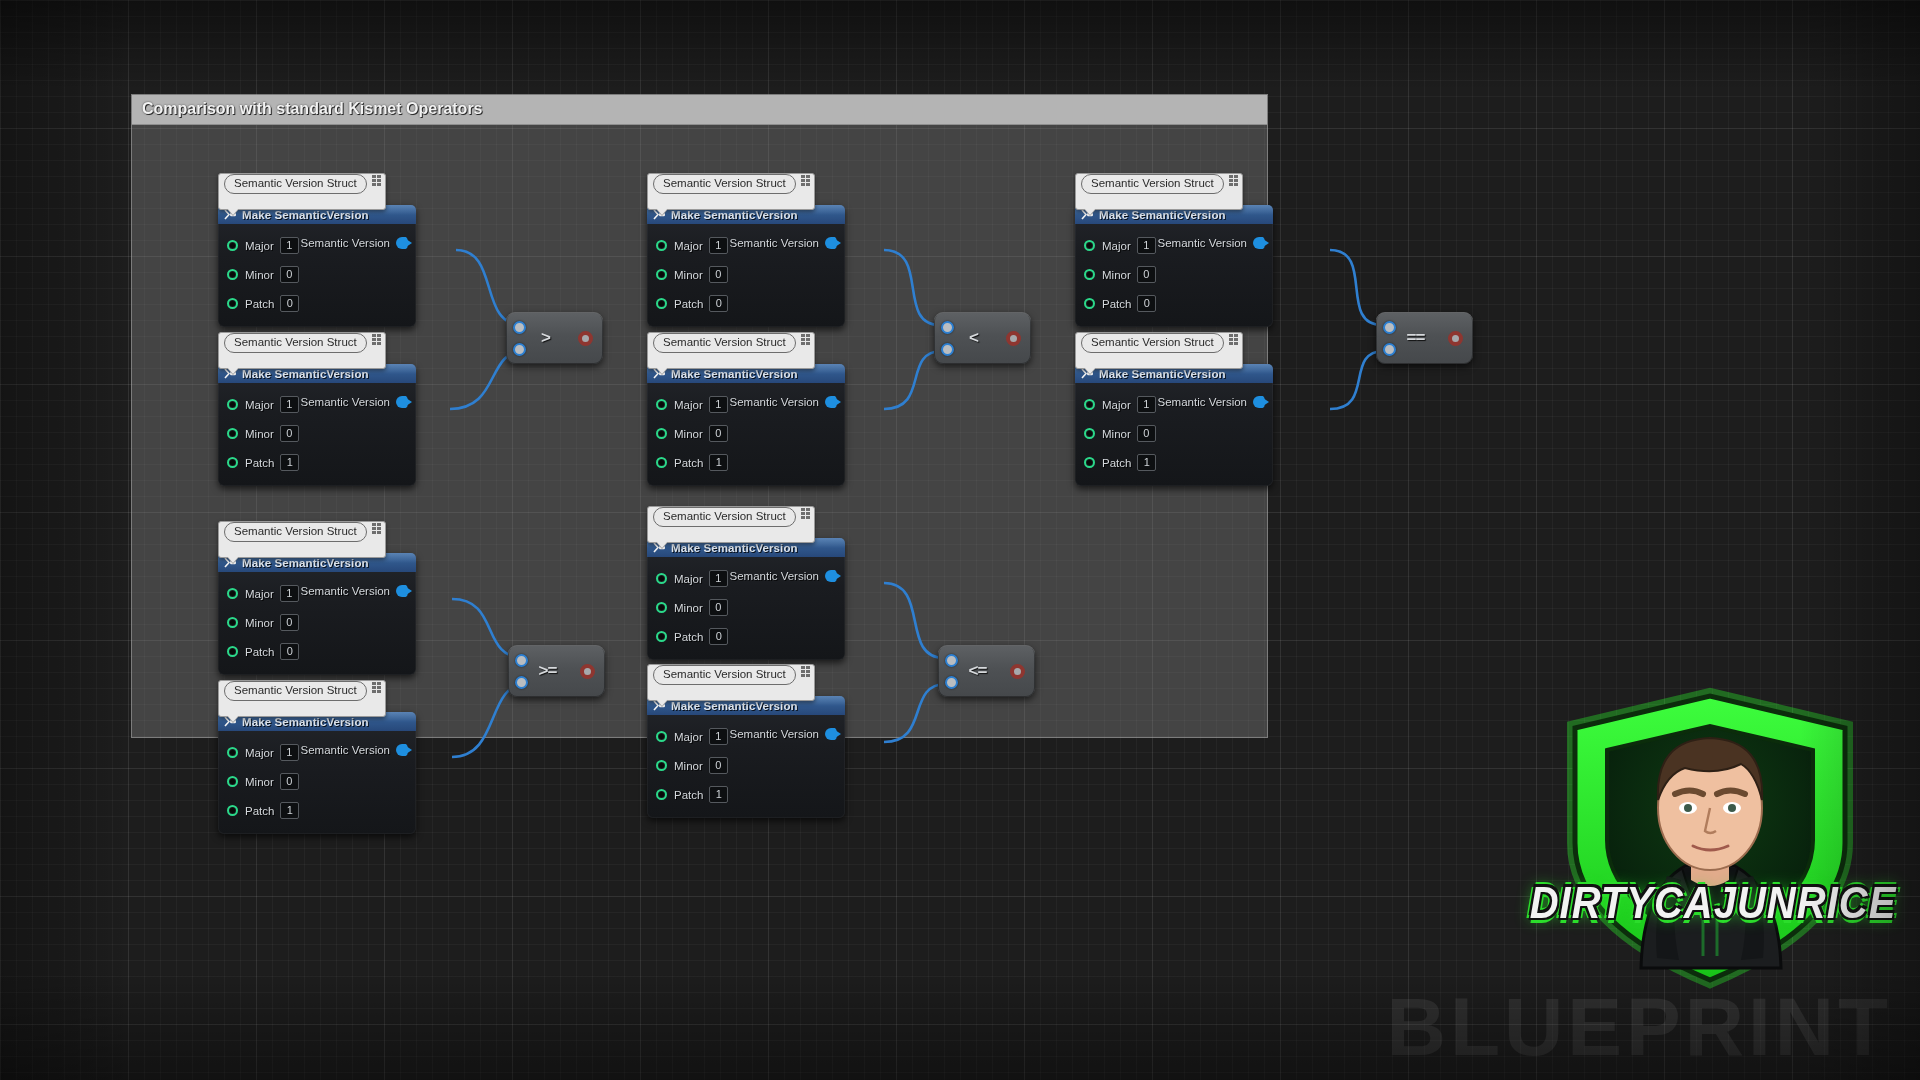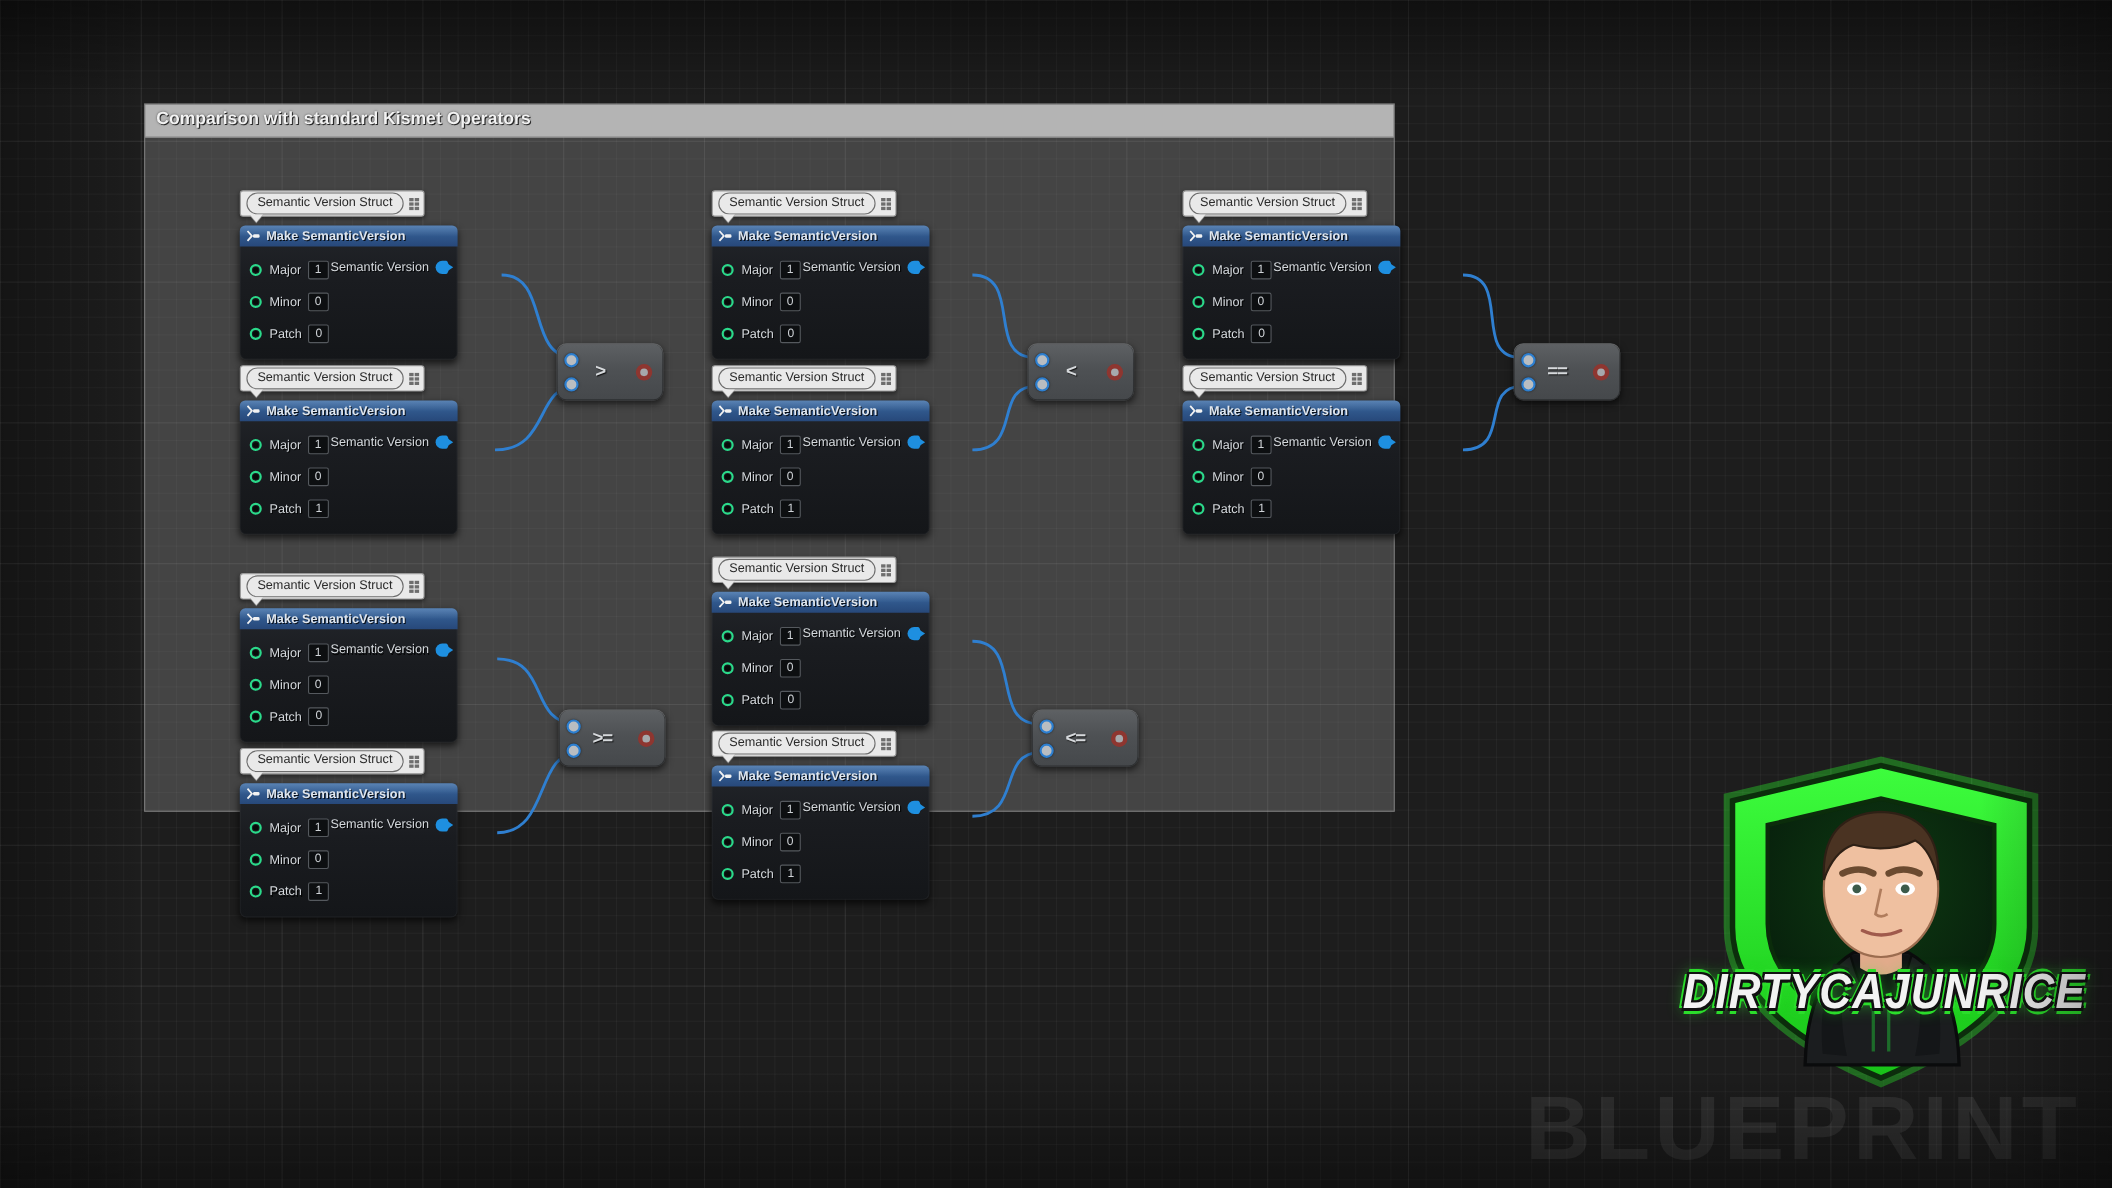--- a/index.html
+++ b/index.html
@@ -169,26 +169,26 @@
   .pin-out-dot:after{
     content:""; position:absolute; right:-4px; top:2px;
     border-left: 6px solid #1e8fe0;
     border-top: 4px solid transparent;
     border-bottom: 4px solid transparent;
   }
 
   
   .struct-tip {
     position: absolute;
-    height: 24px;
+    height: 37px;
     background: #e9e9e9;
     border: 1px solid #9a9a9a;
     border-radius: 3px;
     display: flex;
-    align-items: center;
+    align-items: flex-start;
     padding: 0 4px 0 5px;
     box-sizing: border-box;
     box-shadow: 0 2px 4px rgba(0,0,0,0.45);
     z-index: 20;
   }
   .struct-pill {
     border: 1px solid #6d6d6d;
     border-radius: 11px;
     height: 18px;
     line-height: 17px;

